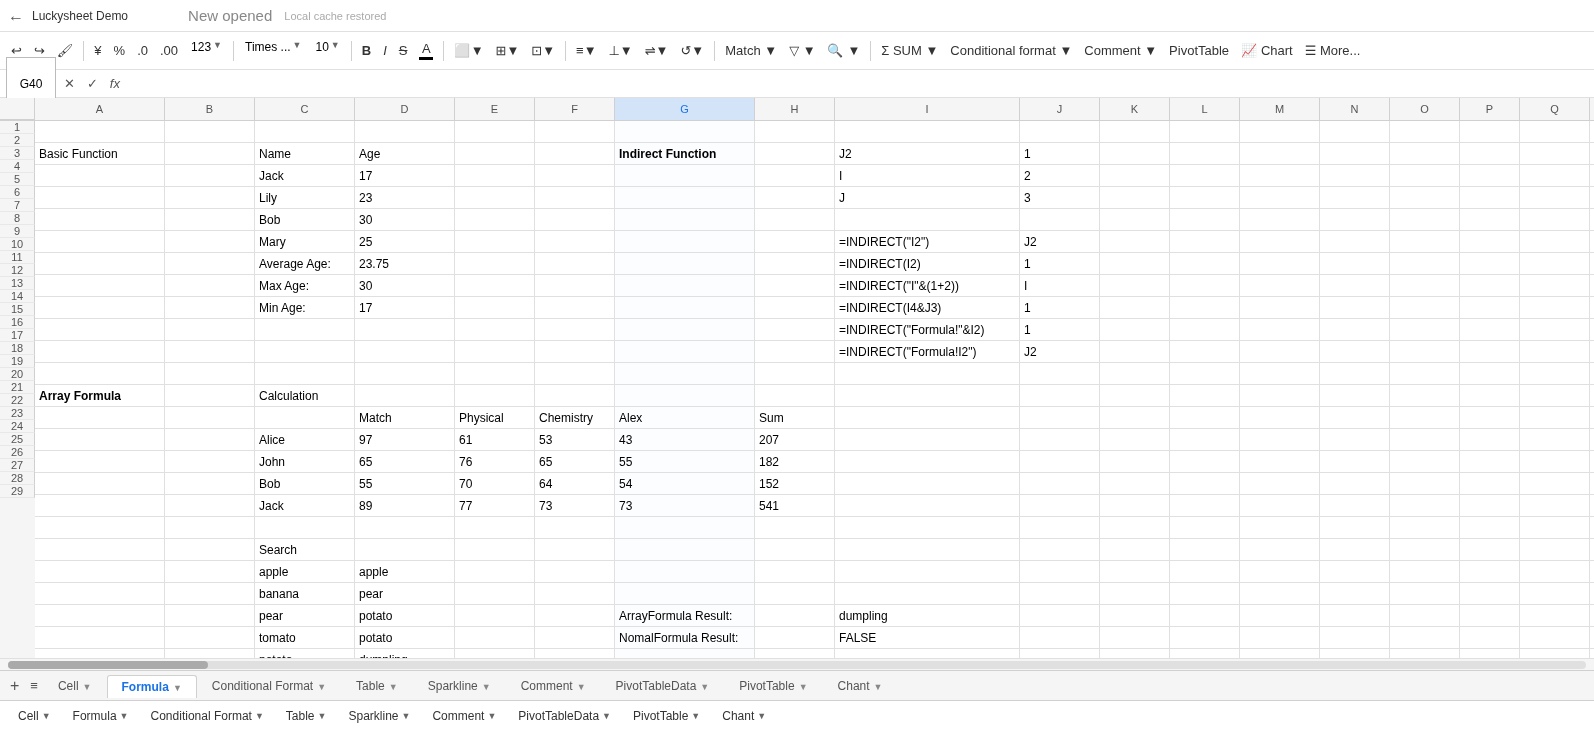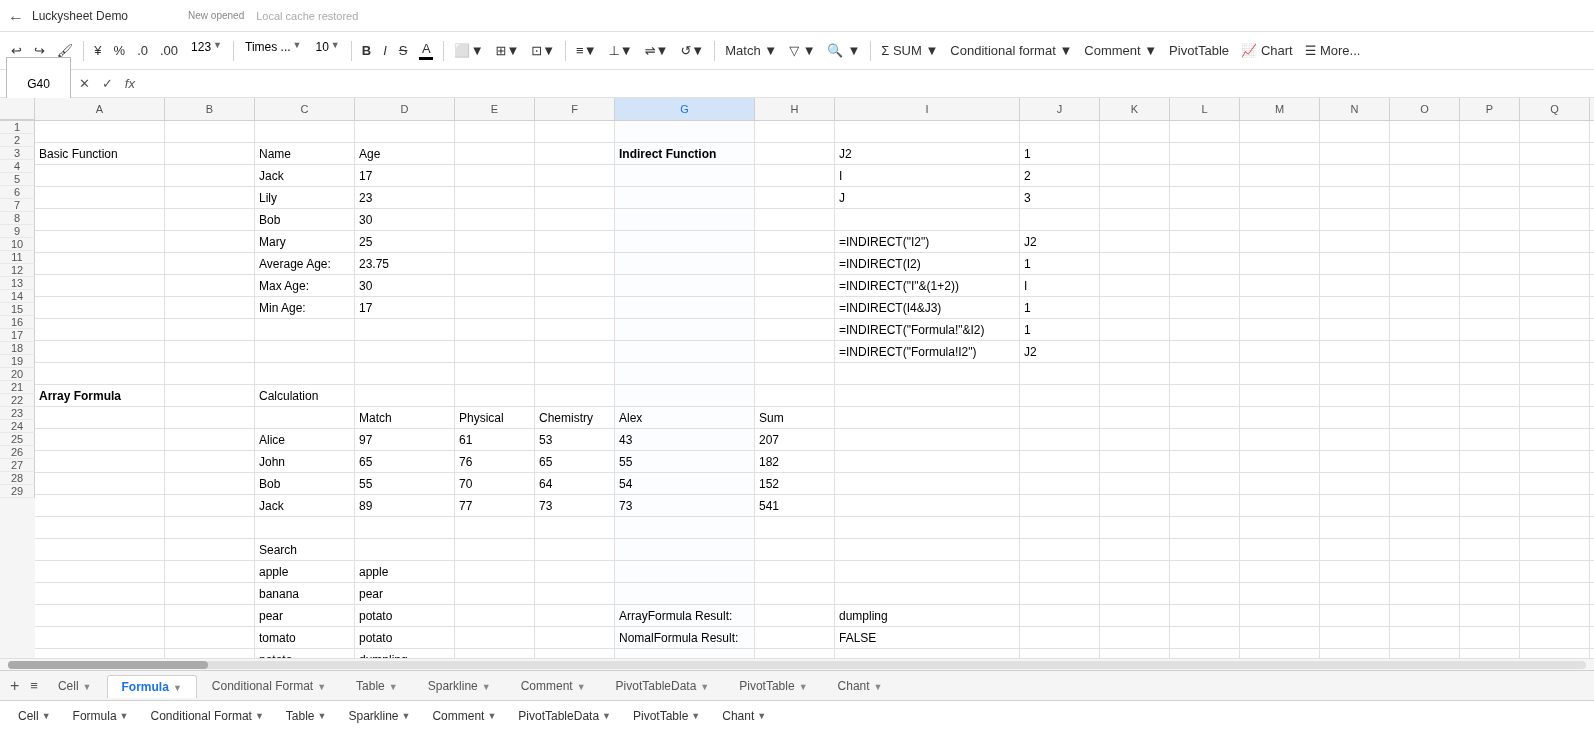--- a/index.html
+++ b/index.html
@@ -13,21 +13,21 @@
     .tb-btn { display: flex; align-items: center; justify-content: center; padding: 3px 5px; cursor: pointer; border-radius: 3px; font-size: 13px; color: #333; white-space: nowrap; height: 28px; border: none; background: transparent; }
     .tb-sep { width: 1px; background: #d0d0d0; height: 20px; margin: 0 3px; }
     .tb-dropdown { display: flex; align-items: flex-start; gap: 2px; padding: 2px 5px; cursor: pointer; border: 1px solid transparent; border-radius: 3px; height: 28px; font-size: 12px; }
     .tb-dropdown .arrow { font-size: 9px; color: #666; }
     .tb-bold { font-weight: bold; }
     .tb-italic { font-style: italic; }
     .tb-strike { text-decoration: line-through; }
 
     
     #formula-bar { display: flex; align-items: center; padding: 2px 6px; background: #fff; border-bottom: 1px solid #e0e0e0; height: 28px; gap: 4px; }
-    #cell-ref { width: 65px; border: 1px solid #bbb; padding: 19px 4px; font-size: 12px; text-align: center; }
+    #cell-ref { width: 50px; border: 1px solid #bbb; padding: 19px 4px; font-size: 12px; text-align: center; }
     .formula-btn { cursor: pointer; color: #555; font-size: 13px; padding: 0 4px; }
     #formula-input { flex: 1; border: 1px solid transparent; padding: 2px 4px; font-size: 12px; outline: none; }
     .fx-label { font-style: italic; font-size: 13px; color: #555; padding: 0 4px; }
 
     
     #spreadsheet { flex: 1; display: flex; flex-direction: column; overflow: hidden; }
     #sheet-area { flex: 1; overflow: auto; position: relative; }
 
     
     #col-headers { display: flex; position: sticky; top: 0; z-index: 10; background: #f5f5f5; border-bottom: 1px solid #d0d0d0; }
@@ -84,21 +84,21 @@
     #scrollbar-area { height: 12px; background: #f5f5f5; border-top: 1px solid #e0e0e0; display: flex; align-items: center; }
     #scrollbar-track { flex: 1; height: 8px; background: #e0e0e0; border-radius: 4px; margin: 0 8px; }
     #scrollbar-thumb { width: 200px; height: 8px; background: #aaa; border-radius: 4px; }
   </style>
 </head>
 <body>
 
 <div id="title-bar">
   <span style="cursor:pointer;font-size:16px;color:#555;">←</span>
   <span style="font-weight:normal;font-size:12px;color:#333;">Luckysheet Demo</span>
-  <span style="font-size:10px;color:#888;margin-left:12px;padding-left:40px;">New opened</span>
+  <span style="font-size:15px;color:#888;margin-left:12px;padding-left:40px;">New opened</span>
   <span style="font-size:11px;color:#aaa;margin-left:4px;">Local cache restored</span>
 </div>
 
 <div id="toolbar">
   <button class="tb-btn">↩</button>
   <button class="tb-btn">↪</button>
   <button class="tb-btn">🖌</button>
   <div class="tb-sep"></div>
   <button class="tb-btn">¥</button>
   <button class="tb-btn">%</button>

